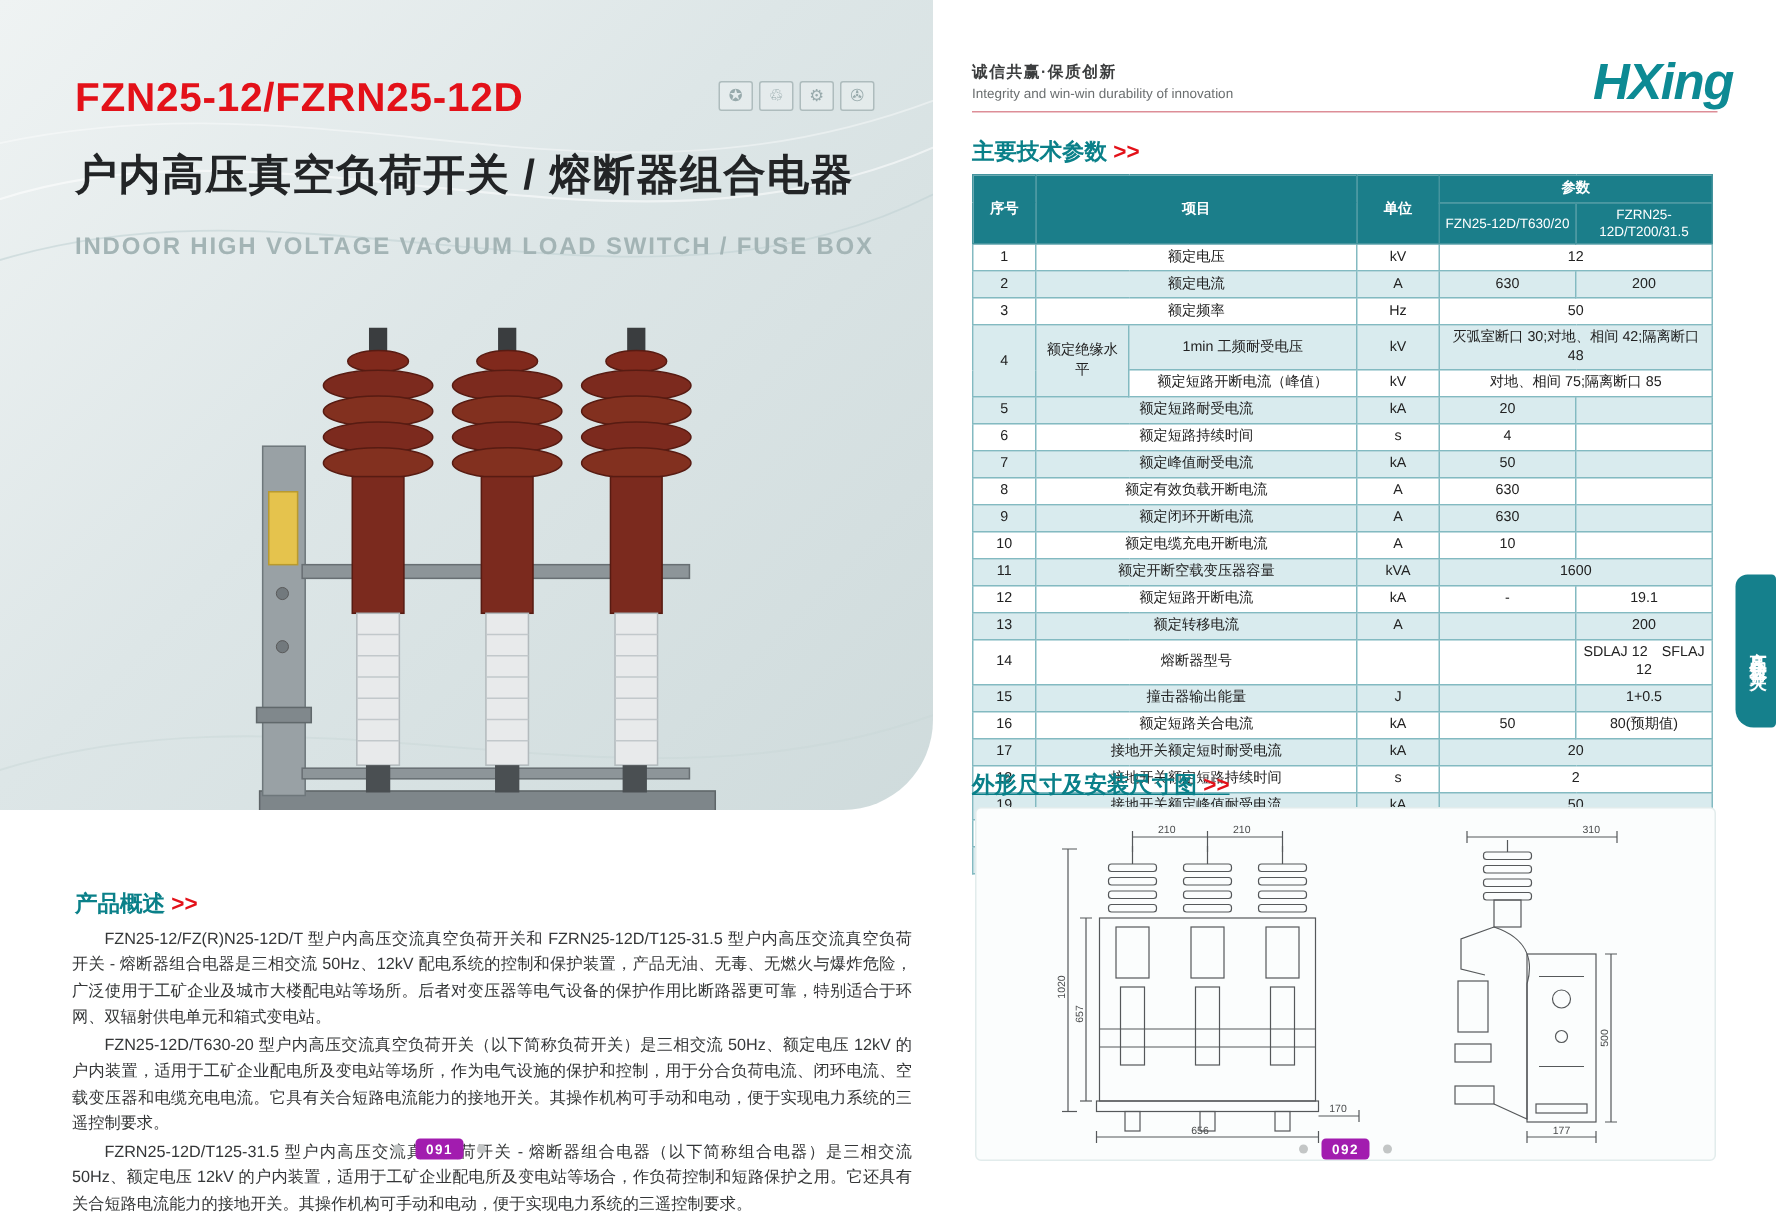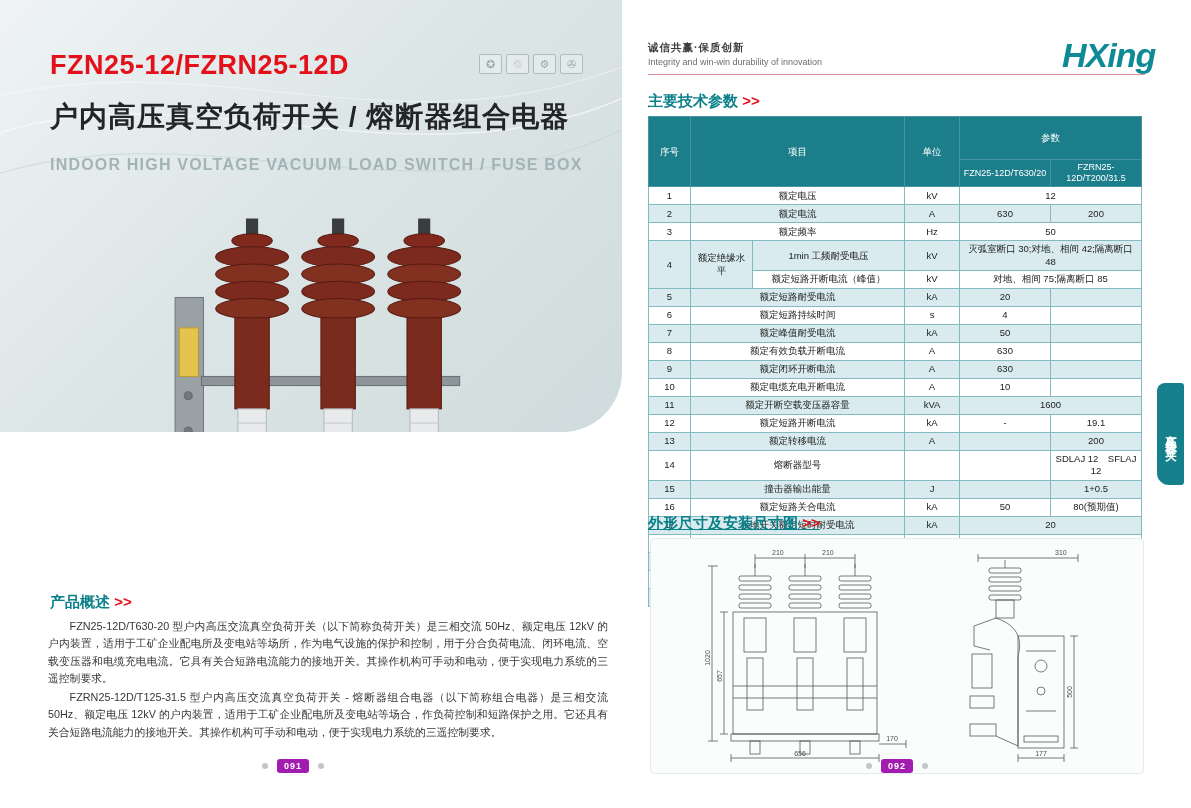--- a/index.html
+++ b/index.html
@@ -2,21 +2,21 @@
 <html><head>
 <meta charset="utf-8">
 <style>
   html,body{margin:0;padding:0;}
   body{
     width:1191px;height:808px;position:relative;background:#ffffff;
     font-family:"Liberation Sans","DejaVu Sans",sans-serif;overflow:hidden;
   }
   
   .banner{
-    position:absolute;left:0;top:0;width:622px;height:432px;
+    position:absolute;left:0;top:0;width:622px;height:540px;
     background:linear-gradient(135deg,#eff3f3 0%,#dde6e7 45%,#cfdbdc 100%);
     border-radius:0 0 60px 0;overflow:hidden;
   }
   .banner svg.waves{position:absolute;left:0;top:0;}
   .title-block{position:absolute;left:50px;top:50px;}
   .model-title{font-size:27px;font-weight:bold;color:#e31119;letter-spacing:0.5px;}
   .cn-title{font-size:28px;font-weight:bold;color:#222426;margin-top:17px;letter-spacing:1px;}
   .en-title{font-size:16px;color:#a3b4b5;letter-spacing:1.2px;margin-top:20px;font-weight:bold;}
   .cert-icons{position:absolute;left:479px;top:54px;display:flex;gap:4px;}
   .cert-icon{
@@ -35,21 +35,21 @@
   .pb-right{left:866px;top:759px;}
   
   .slogan{position:absolute;left:648px;top:41px;}
   .slogan-cn{font-size:10.5px;font-weight:bold;color:#3c3e3f;letter-spacing:1px;}
   .slogan-en{font-size:9px;color:#6a6e6f;margin-top:2px;}
   .red-rule{position:absolute;left:648px;top:74px;width:497px;height:1px;background:#dd8e97;}
   .logo{position:absolute;left:1062px;top:36px;font-size:34px;font-weight:bold;font-style:italic;color:#0d8a94;letter-spacing:-1px;}
   .params-heading{position:absolute;left:648px;top:92px;font-size:15px;font-weight:bold;color:#0a8089;}
   .params-table{position:absolute;left:648px;top:116px;width:493px;border-collapse:collapse;font-size:9.5px;table-layout:fixed;}
   .params-table th{
-    background:#1b7e8a;color:#ffffff;font-weight:normal;padding:15px 2px;
+    background:#1b7e8a;color:#ffffff;font-weight:bold;padding:3px 2px;
     border:1px solid #45949e;line-height:1.25;
   }
   .params-table thead .model-row th{font-weight:normal;font-size:9px;padding:2px;}
   .params-table td{
     padding:2px 3px;border:1px solid #83bac1;color:#222;text-align:center;line-height:1.3;height:13px;
   }
   .params-table tr.alt td{background:#d9ebee;}
   .params-table tr.base td{background:#ffffff;}
   .dims-heading{position:absolute;left:648px;top:514px;font-size:15px;font-weight:bold;color:#0a8089;text-decoration:underline;}
   .dims-panel{
@@ -157,20 +157,21 @@
       <rect x="281" y="328" width="16" height="18" fill="#4a4f52"></rect>
     </g>
   </svg>
 </div>
 
 <div class="overview-heading">
   <span>产品概述</span>
   <span class="arrows">&gt;&gt;</span>
 </div>
 <div class="overview-text">
+  <p>FZN25-12/FZ(R)N25-12D/T 型户内高压交流真空负荷开关和 FZRN25-12D/T125-31.5 型户内高压交流真空负荷开关 - 熔断器组合电器是三相交流 50Hz、12kV 配电系统的控制和保护装置，产品无油、无毒、无燃火与爆炸危险，广泛使用于工矿企业及城市大楼配电站等场所。后者对变压器等电气设备的保护作用比断路器更可靠，特别适合于环网、双辐射供电单元和箱式变电站。</p>
   <p>FZN25-12D/T630-20 型户内高压交流真空负荷开关（以下简称负荷开关）是三相交流 50Hz、额定电压 12kV 的户内装置，适用于工矿企业配电所及变电站等场所，作为电气设施的保护和控制，用于分合负荷电流、闭环电流、空载变压器和电缆充电电流。它具有关合短路电流能力的接地开关。其操作机构可手动和电动，便于实现电力系统的三遥控制要求。</p>
   <p>FZRN25-12D/T125-31.5 型户内高压交流真空负荷开关 - 熔断器组合电器（以下简称组合电器）是三相交流 50Hz、额定电压 12kV 的户内装置，适用于工矿企业配电所及变电站等场合，作负荷控制和短路保护之用。它还具有关合短路电流能力的接地开关。其操作机构可手动和电动，便于实现电力系统的三遥控制要求。</p>
 </div>
 
 <div class="page-badge-wrap pb-left">
   <span class="badge-dot"></span>
   <span class="page-badge">091</span>
   <span class="badge-dot"></span>
 </div>
 

